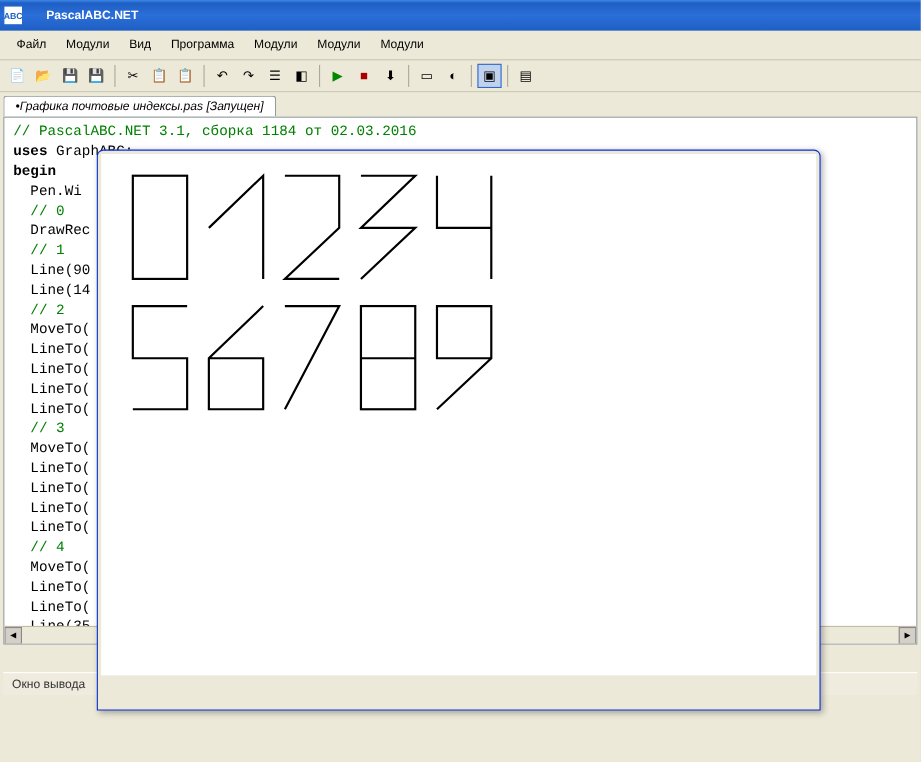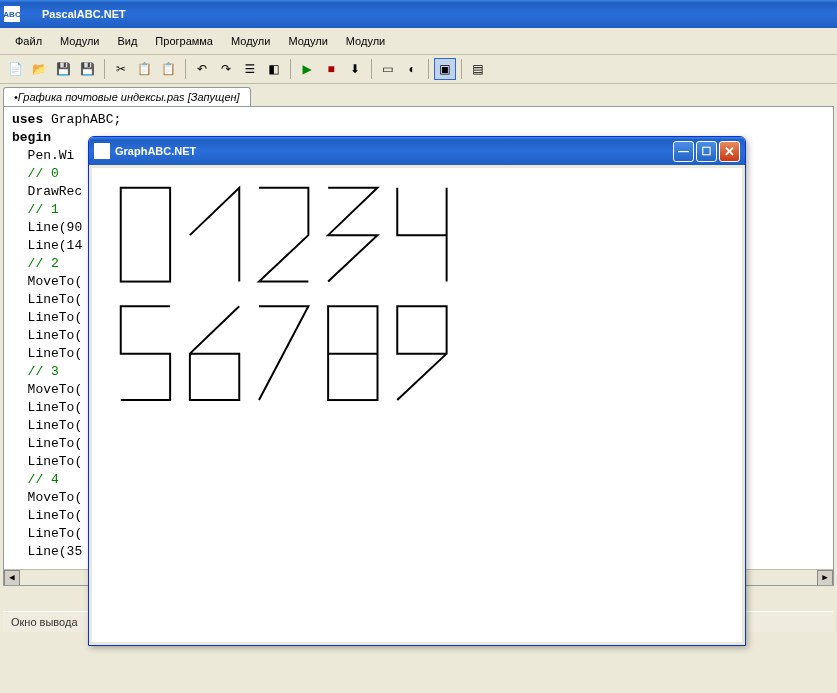--- a/index.html
+++ b/index.html
@@ -218,20 +218,21 @@
     <div class="tbtn active">▣</div>
     <div class="tsep"></div>
     <div class="tbtn">▤</div>
   </div>
 
   <div class="tabbar">
     <div class="tab">•Графика почтовые индексы.pas [Запущен]</div>
   </div>
 
   <div class="editor">
+    <div class="line comment">// PascalABC.NET 3.1, сборка 1184 от 02.03.2016</div>
     <div class="line"><span class="keyword">uses</span><span> GraphABC;</span></div>
     <div class="line keyword">begin</div>
     <div class="line">  Pen.Wi</div>
     <div class="line comment">  // 0</div>
     <div class="line">  DrawRec</div>
     <div class="line comment">  // 1</div>
     <div class="line">  Line(90</div>
     <div class="line">  Line(14</div>
     <div class="line comment">  // 2</div>
     <div class="line">  MoveTo(</div>
@@ -256,29 +257,20 @@
       <div class="scroll-arrow">▶</div>
     </div>
   </div>
 
   <div class="output-panel">
     <div class="output-title">Окно вывода</div>
   </div>
 </div>
 
 <div class="graph-window">
-  <div class="graph-titlebar">
-    <div class="gicon"></div>
-    <span>GraphABC.NET</span>
-    <div class="win-controls">
-      <div class="win-btn win-min">—</div>
-      <div class="win-btn win-max">☐</div>
-      <div class="win-btn win-close">✕</div>
-    </div>
-  </div>
   <div class="graph-canvas">
     <svg viewBox="0 0 650 480">
       <g stroke="#000" stroke-width="2" fill="none">
 
       <rect x="25" y="20" width="50" height="95"></rect>
 
       <path d="M95 68 L145 20 L145 115"></path>
 
       <path d="M165 20 L215 20 L215 68 L165 115 L215 115"></path>
 

